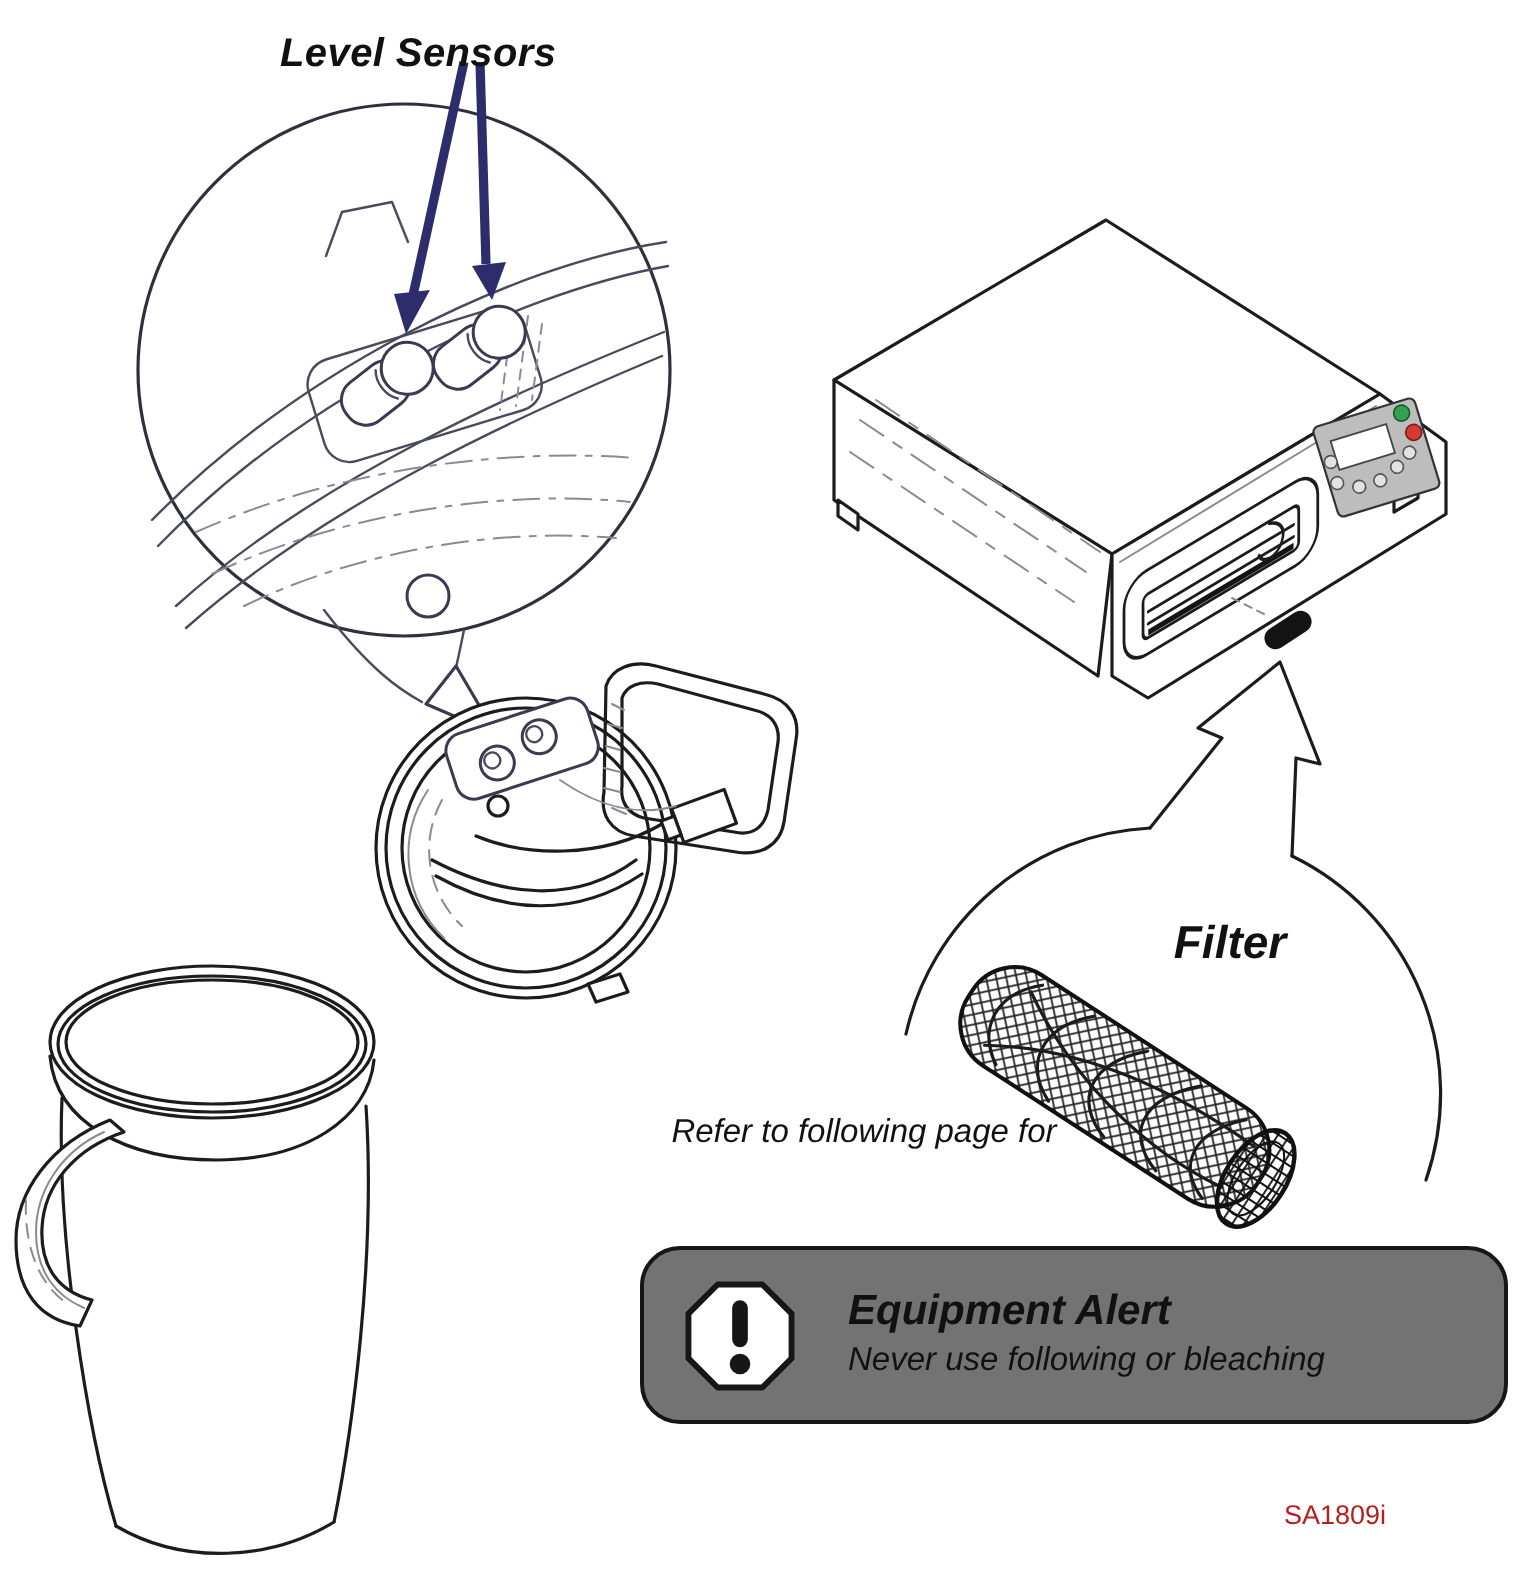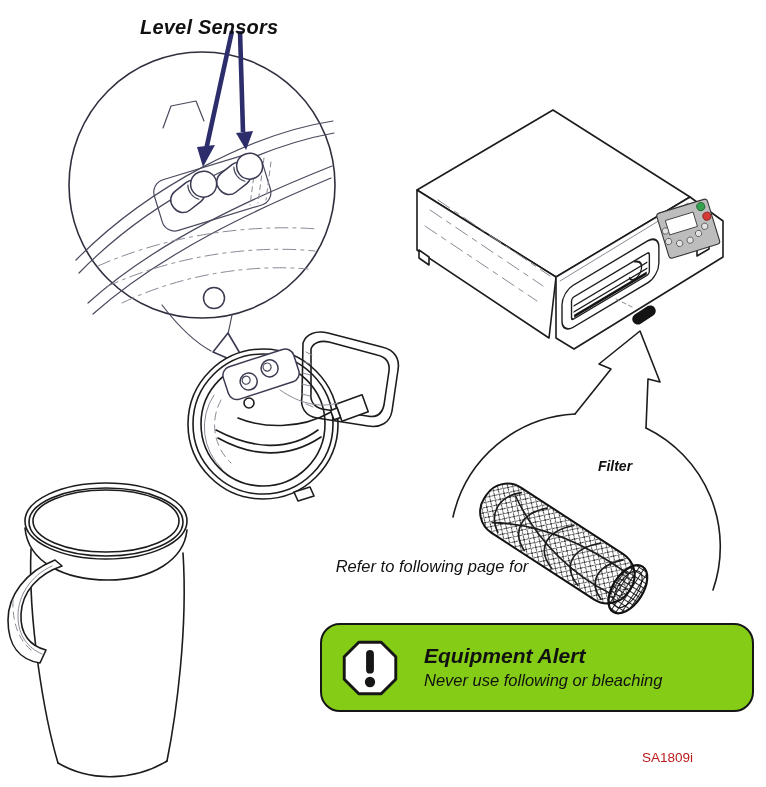--- a/index.html
+++ b/index.html
@@ -3,27 +3,27 @@
 <meta charset="utf-8">
 <style>
   html,body{margin:0;padding:0;background:#fff;}
   #canvas{
     position:relative;width:766px;height:787px;background:#fff;overflow:hidden;
     font-family:"Liberation Sans",sans-serif;color:#111;
   }
   #art{position:absolute;left:0;top:0;}
   .lbl{position:absolute;white-space:nowrap;}
   .lbl-title{font-size:20px;font-weight:bold;font-style:italic;letter-spacing:.2px;}
-  .lbl-filter{font-size:14px;font-weight:bold;font-style:italic;}
+  .lbl-filter{font-size:23px;font-weight:bold;font-style:italic;}
   .note{position:absolute;left:312px;top:556px;width:240px;text-align:center;
         font-style:italic;font-size:16.5px;line-height:21px;color:#111;}
   .fig-code{position:absolute;left:642px;top:750px;font-size:13.5px;color:#b91c1c;}
   .alert-box{
     position:absolute;left:320px;top:623px;width:434px;height:89px;
-    border:2.2px solid #161616;border-radius:20px;background:#84cc16;
+    border:2.2px solid #161616;border-radius:20px;background:#737373;
     display:flex;align-items:center;box-sizing:border-box;padding:0 14px 0 20px;
   }
   .alert-icon{flex:0 0 auto;margin-right:26px;line-height:0;}
   .alert-text{flex:1;}
   .alert-title{font-size:21px;font-weight:bold;font-style:italic;margin-bottom:2px;}
   .alert-body{font-size:16.5px;font-style:italic;line-height:20.5px;}
   
   .ink{stroke:#1c1c1c;fill:none;stroke-width:1.6;stroke-linecap:round;stroke-linejoin:round;}
   .inkf{stroke:#1c1c1c;fill:#ffffff;stroke-width:1.6;stroke-linejoin:round;}
   .soft{stroke:#4a4a5e;fill:none;stroke-width:1.2;stroke-linecap:round;stroke-linejoin:round;}

